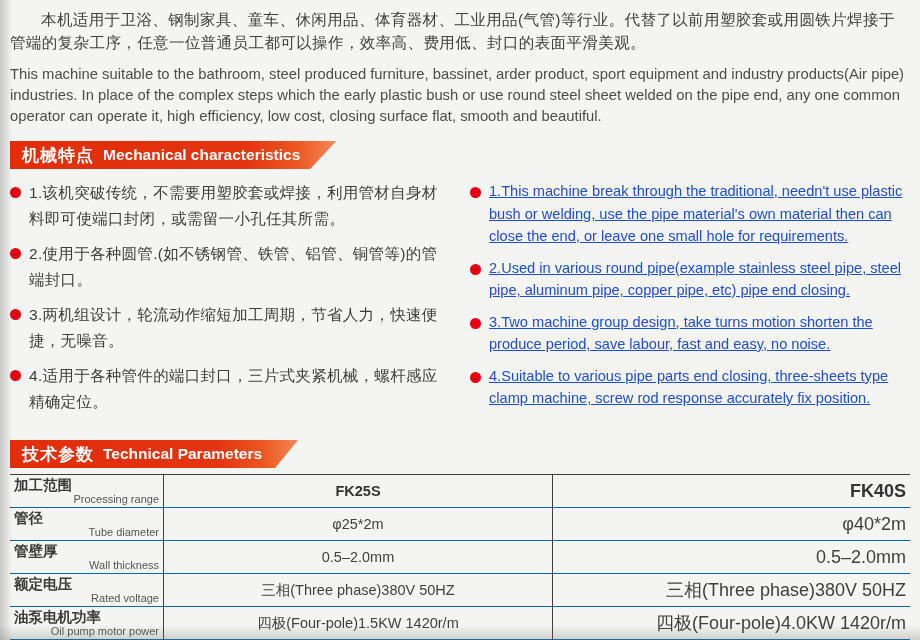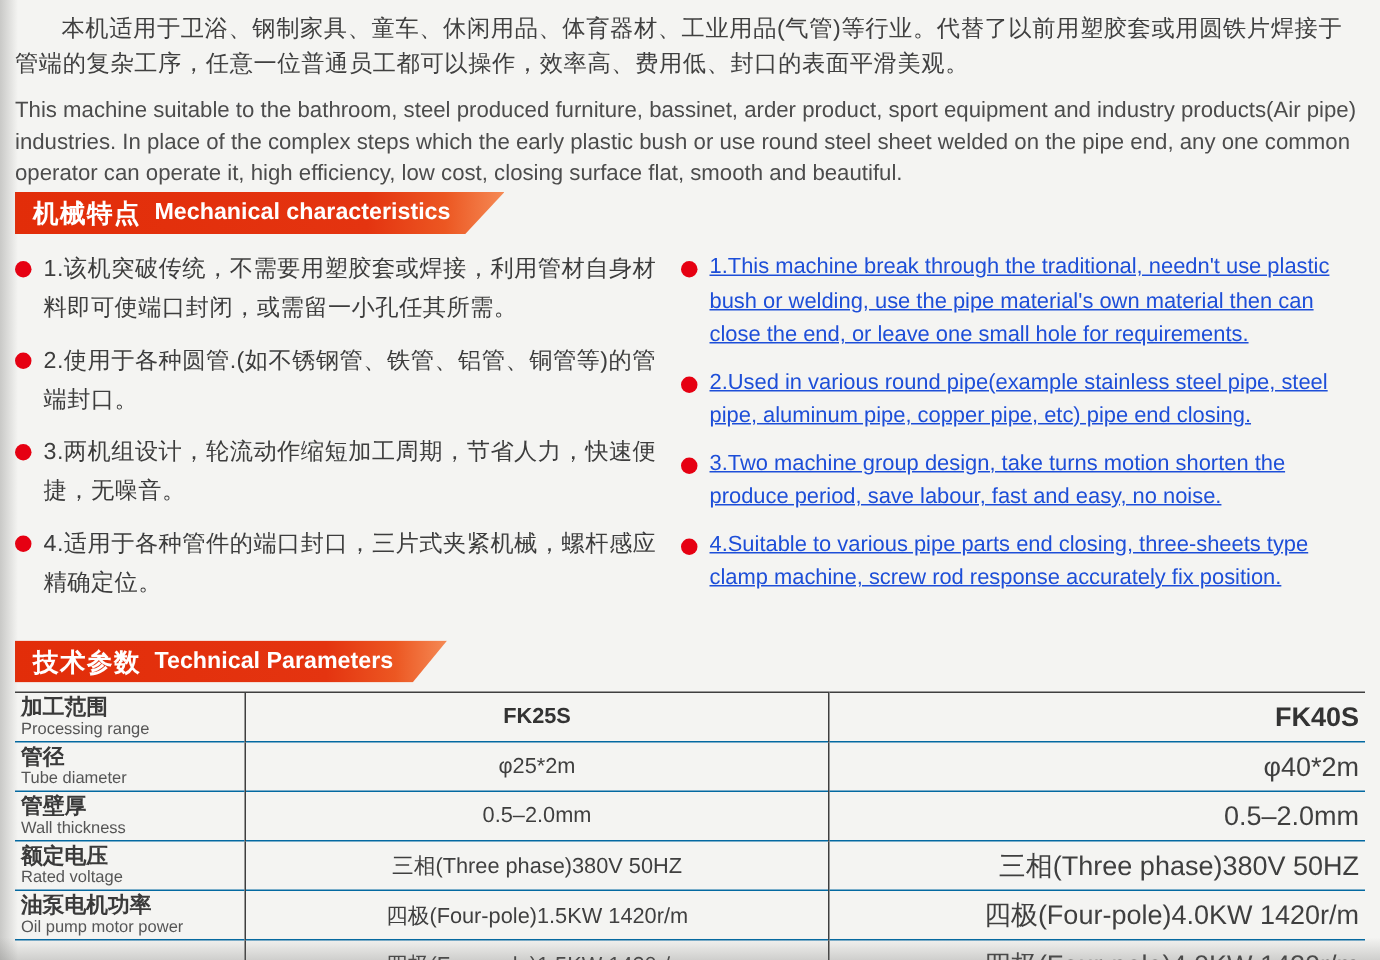--- a/index.html
+++ b/index.html
@@ -17,43 +17,43 @@
 
   .intro-zh{font-size:15.5px;line-height:23px;color:#404040;text-indent:2em;letter-spacing:0.4px;margin:0;}
   .intro-en{margin:10px 0 0 0;font-size:14.8px;line-height:21px;color:#4c4c4c;}
 
   .banner{
     position:relative;display:inline-flex;align-items:center;height:28px;
     padding:0 36px 0 12px;color:#ffffff;
     background:linear-gradient(to right,#e22d09 0%,#e43410 72%,#ec5722 88%,#f58a55 100%);
     clip-path:polygon(0 0,100% 0,92% 100%,0 100%);
   }
-  .banner-mech{margin-top:1px;}
+  .banner-mech{margin-top:14px;}
   .banner-tech{margin-top:16px;text-align:right;}
   .banner .zh{font-size:17px;font-weight:bold;letter-spacing:1px;white-space:nowrap;}
   .banner .en{font-size:15.5px;font-weight:bold;margin-left:9px;white-space:nowrap;}
 
-  .features{display:flex;margin-top:11px;}
+  .features{display:flex;margin-top:11px;gap:16px;}
   .col-zh{width:430px;flex:none;}
   .col-en{flex:1;padding-left:14px;}
   .bullet{position:relative;padding-left:19px;margin-bottom:9px;}
   .bullet::before{content:"";position:absolute;left:0;top:7px;width:11px;height:11px;border-radius:50%;background:#e60012;}
   .col-zh .bullet{font-size:15.5px;line-height:26px;color:#3d3d3d;letter-spacing:0.3px;}
   .col-en .bullet{font-size:14.6px;line-height:22.5px;color:#1d4ed8;text-decoration:underline;}
 
   table.params{width:900px;border-collapse:collapse;margin-top:6px;table-layout:fixed;}
   table.params td{border-top:1px solid #0369a1;padding:2px 4px;vertical-align:middle;height:28px;}
   table.params tr:first-child td{border-top:1.5px solid #3f3f3f;margin-top:44px;}
   table.params tr:last-child td{border-bottom:2px solid #3f3f3f;}
   td.lbl{width:145px;padding-left:6px;}
   td.v1{width:380px;border-left:1px solid #3f3f3f;text-align:center;font-size:14.5px;color:#3f3f3f;}
   td.v2{border-left:1px solid #3f3f3f;text-align:right;font-size:18px;color:#3f3f3f;}
   tr.model-row td.v1,tr.model-row td.v2{font-weight:bold;color:#333;}
   .lz{font-size:14.5px;font-weight:bold;color:#3a3a3a;line-height:16px;display:block;}
-  .le{font-size:11px;color:#555;line-height:12px;display:block;}
+  .le{font-size:11px;color:#555;line-height:12px;display:block;text-align:right;}
 </style>
 </head>
 <body>
 
 <div class="page">
 
   <p class="intro-zh">本机适用于卫浴、钢制家具、童车、休闲用品、体育器材、工业用品(气管)等行业。代替了以前用塑胶套或用圆铁片焊接于管端的复杂工序，任意一位普通员工都可以操作，效率高、费用低、封口的表面平滑美观。</p>
   <p class="intro-en">This machine suitable to the bathroom, steel produced furniture, bassinet, arder product, sport equipment and industry products(Air pipe) industries. In place of the complex steps which the early plastic bush or use round steel sheet welded on the pipe end, any one common operator can operate it, high efficiency, low cost, closing surface flat, smooth and beautiful.</p>
 
   <div class="banner banner-mech">

